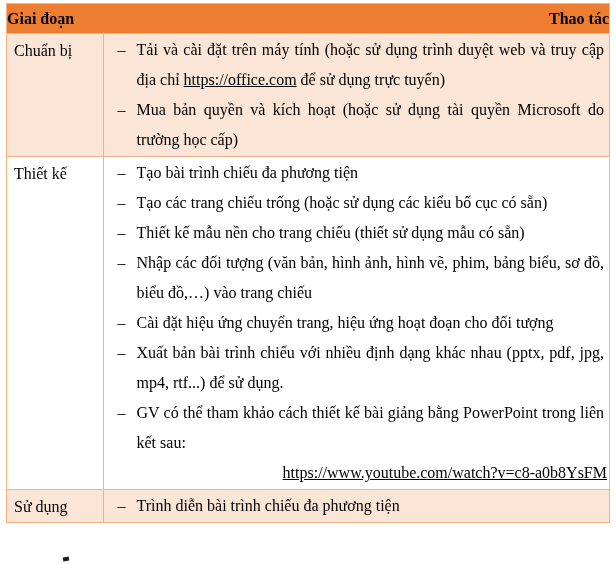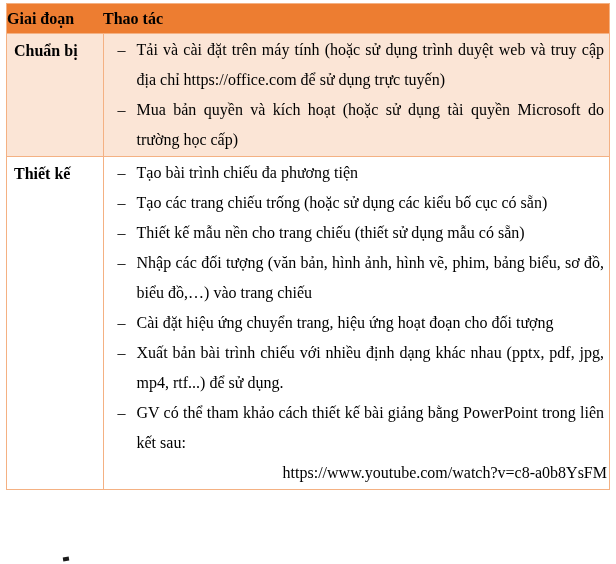--- a/index.html
+++ b/index.html
@@ -21,45 +21,45 @@
   }
   .doc-table thead th {
     background:var(--header-bg, #ED7D31);
     font-weight:bold;
     height:29px;
     border:none;
     padding:0;
     font-size:16px;
   }
   th.col-phase { width:96px; text-align:left; padding-left:7px; }
-  th.col-ops   { text-align:left; }
+  th.col-ops   { text-align:right; }
   .doc-table td {
     border:1px solid var(--border, #F4B183);
     vertical-align:top;
   }
   tr.band td { background:var(--band-bg, #FBE5D6); }
   td.phase {
-    font-weight:bold;
+    font-weight:normal;
     padding:2px 2px 0 7px;
     line-height:30px;
     margin-left:47px;
   }
   td.ops { padding:1px 2px 1px 0; }
   .item {
     position:relative;
     padding-left:33px;
     padding-right:3px;
     line-height:30px;
     text-align:justify;
   }
   .item .dash {
     position:absolute; left:14px; top:0;
     text-align:left;
   }
-  .link { color:#000; cursor:pointer; }
+  .link { color:#000; text-decoration:underline; cursor:pointer; }
   .link-line {
     line-height:30px;
     padding-left:99px;
     text-align:right;
   }
   .speck {
     position:absolute; left:63px; top:557px;
     width:6px; height:4px;
     background:#1c1c1c;
     transform:rotate(-8deg);
@@ -121,18 +121,27 @@
         <div class="item">
           <span class="dash">–</span>
           <span>GV có thể tham khảo cách thiết kế bài giảng bằng PowerPoint trong liên kết sau:</span>
         </div>
         <div class="link-line">
           <a class="link">https://www.youtube.com/watch?v=c8-a0b8YsFM</a>
         </div>
       </td>
     </tr>
 
+    <tr class="band">
+      <td class="phase">Sử dụng</td>
+      <td class="ops">
+        <div class="item">
+          <span class="dash">–</span>
+          <span>Trình diễn bài trình chiếu đa phương tiện</span>
+        </div>
+      </td>
+    </tr>
 
 
   </tbody>
 </table>
 
 <div class="speck"></div>
 
 </body></html>

